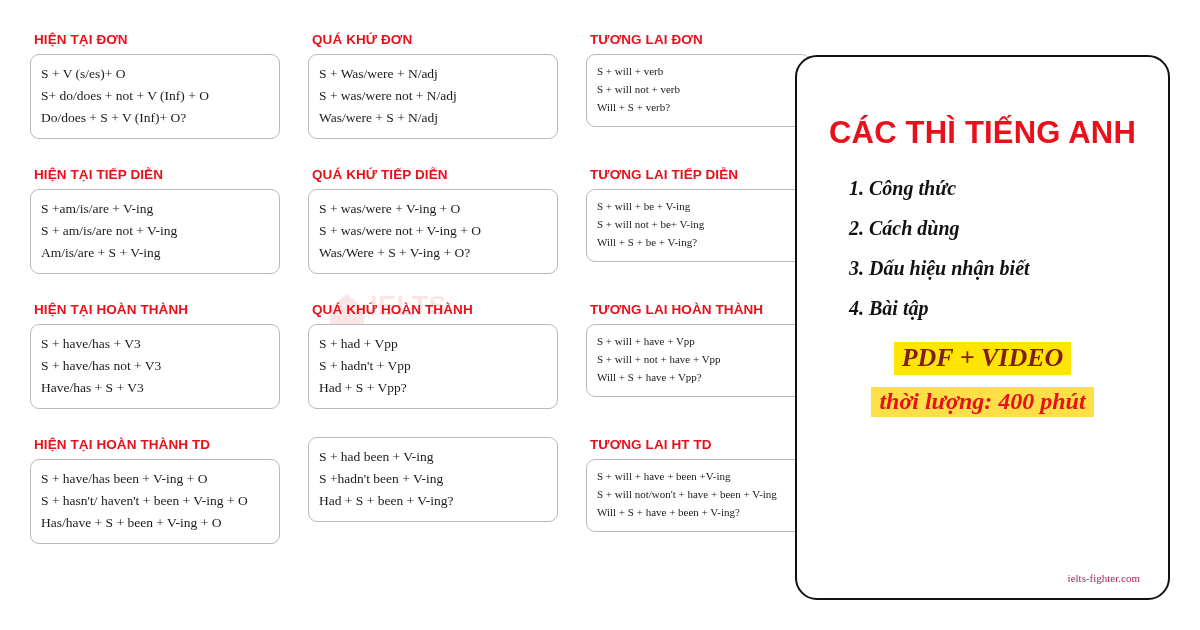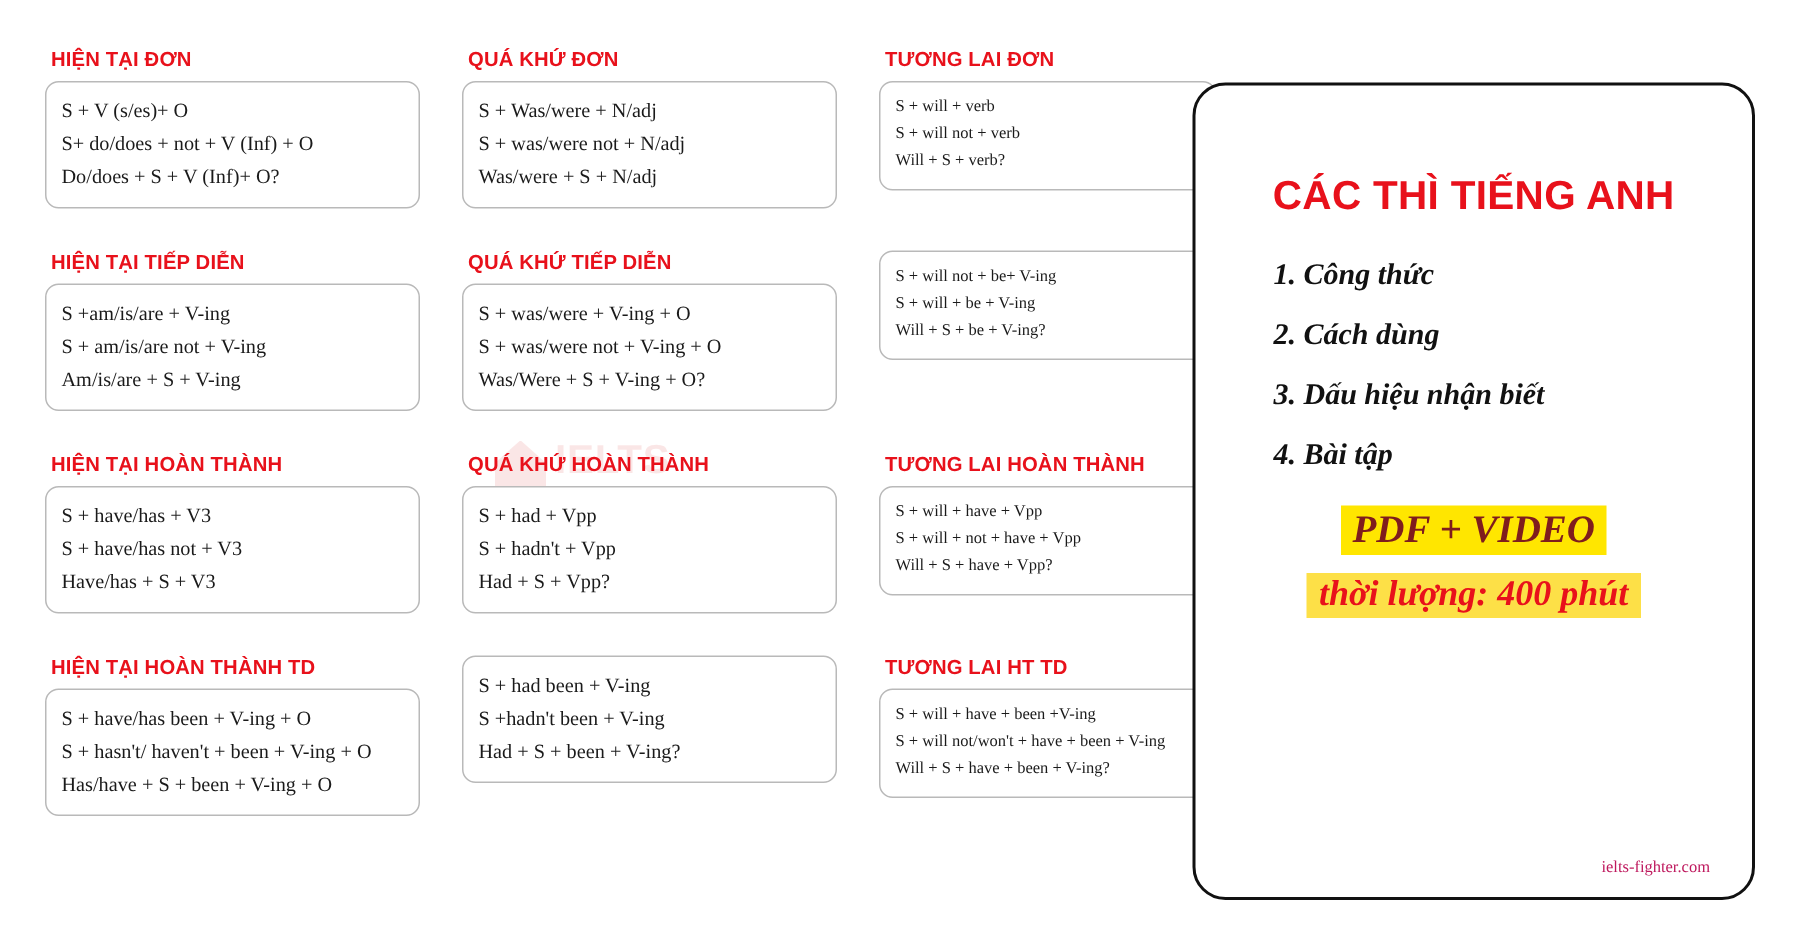--- a/index.html
+++ b/index.html
@@ -93,21 +93,21 @@
     width: 375px;
     height: 545px;
     border: 2px solid #111;
     border-radius: 22px;
     box-sizing: border-box;
     background: #fff;
   }
   .panel-title {
     color: #e8111b;
     font-weight: 800;
-    font-size: 27px;
+    font-size: 31px;
     text-align: center;
     margin-top: 58px;
     letter-spacing: 0.2px;
   }
   .panel-list {
     margin: 26px 0 0 52px;
     padding: 0;
     list-style: none;
   }
   .panel-list li {
@@ -205,23 +205,24 @@
     </div>
     <div class="cell">
       <div class="cell-title">QUÁ KHỨ TIẾP DIỄN</div>
       <div class="cell-box">
         <div class="line">S + was/were + V-ing + O</div>
         <div class="line">S + was/were not + V-ing + O</div>
         <div class="line">Was/Were + S + V-ing + O?</div>
       </div>
     </div>
     <div class="cell col3">
-      <div class="cell-box">
+      <div class="cell-title">TƯƠNG LAI TIẾP DIỄN</div>
+      <div class="cell-box">
+        <div class="line">S + will + be + V-ing</div>
         <div class="line">S + will not + be+ V-ing</div>
-        <div class="line">S + will + be + V-ing</div>
         <div class="line">Will + S + be + V-ing?</div>
       </div>
     </div>
 
     <div class="cell">
       <div class="cell-title">HIỆN TẠI HOÀN THÀNH</div>
       <div class="cell-box">
         <div class="line">S + have/has + V3</div>
         <div class="line">S + have/has not + V3</div>
         <div class="line">Have/has + S + V3</div>

